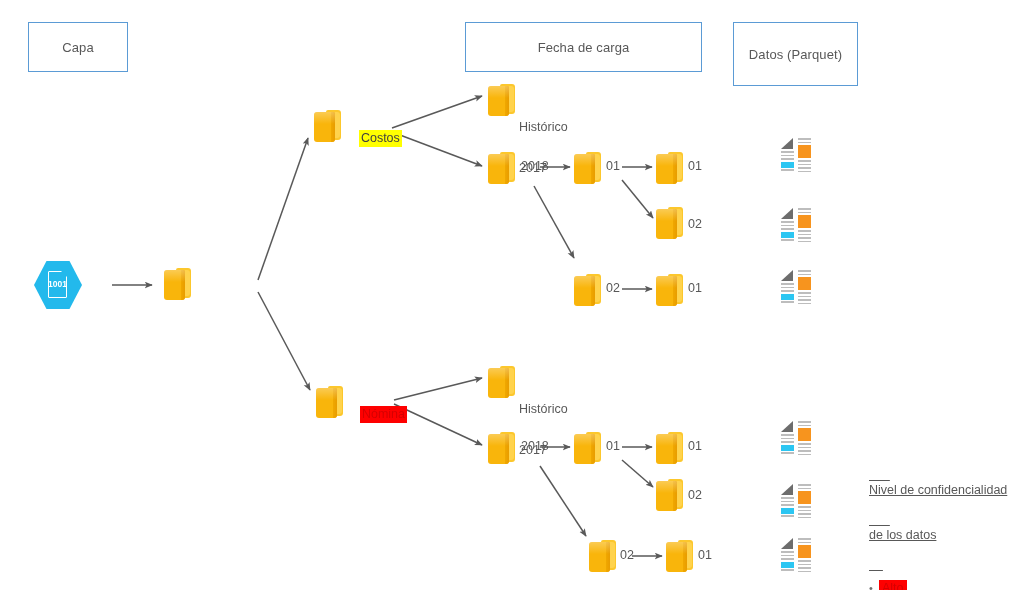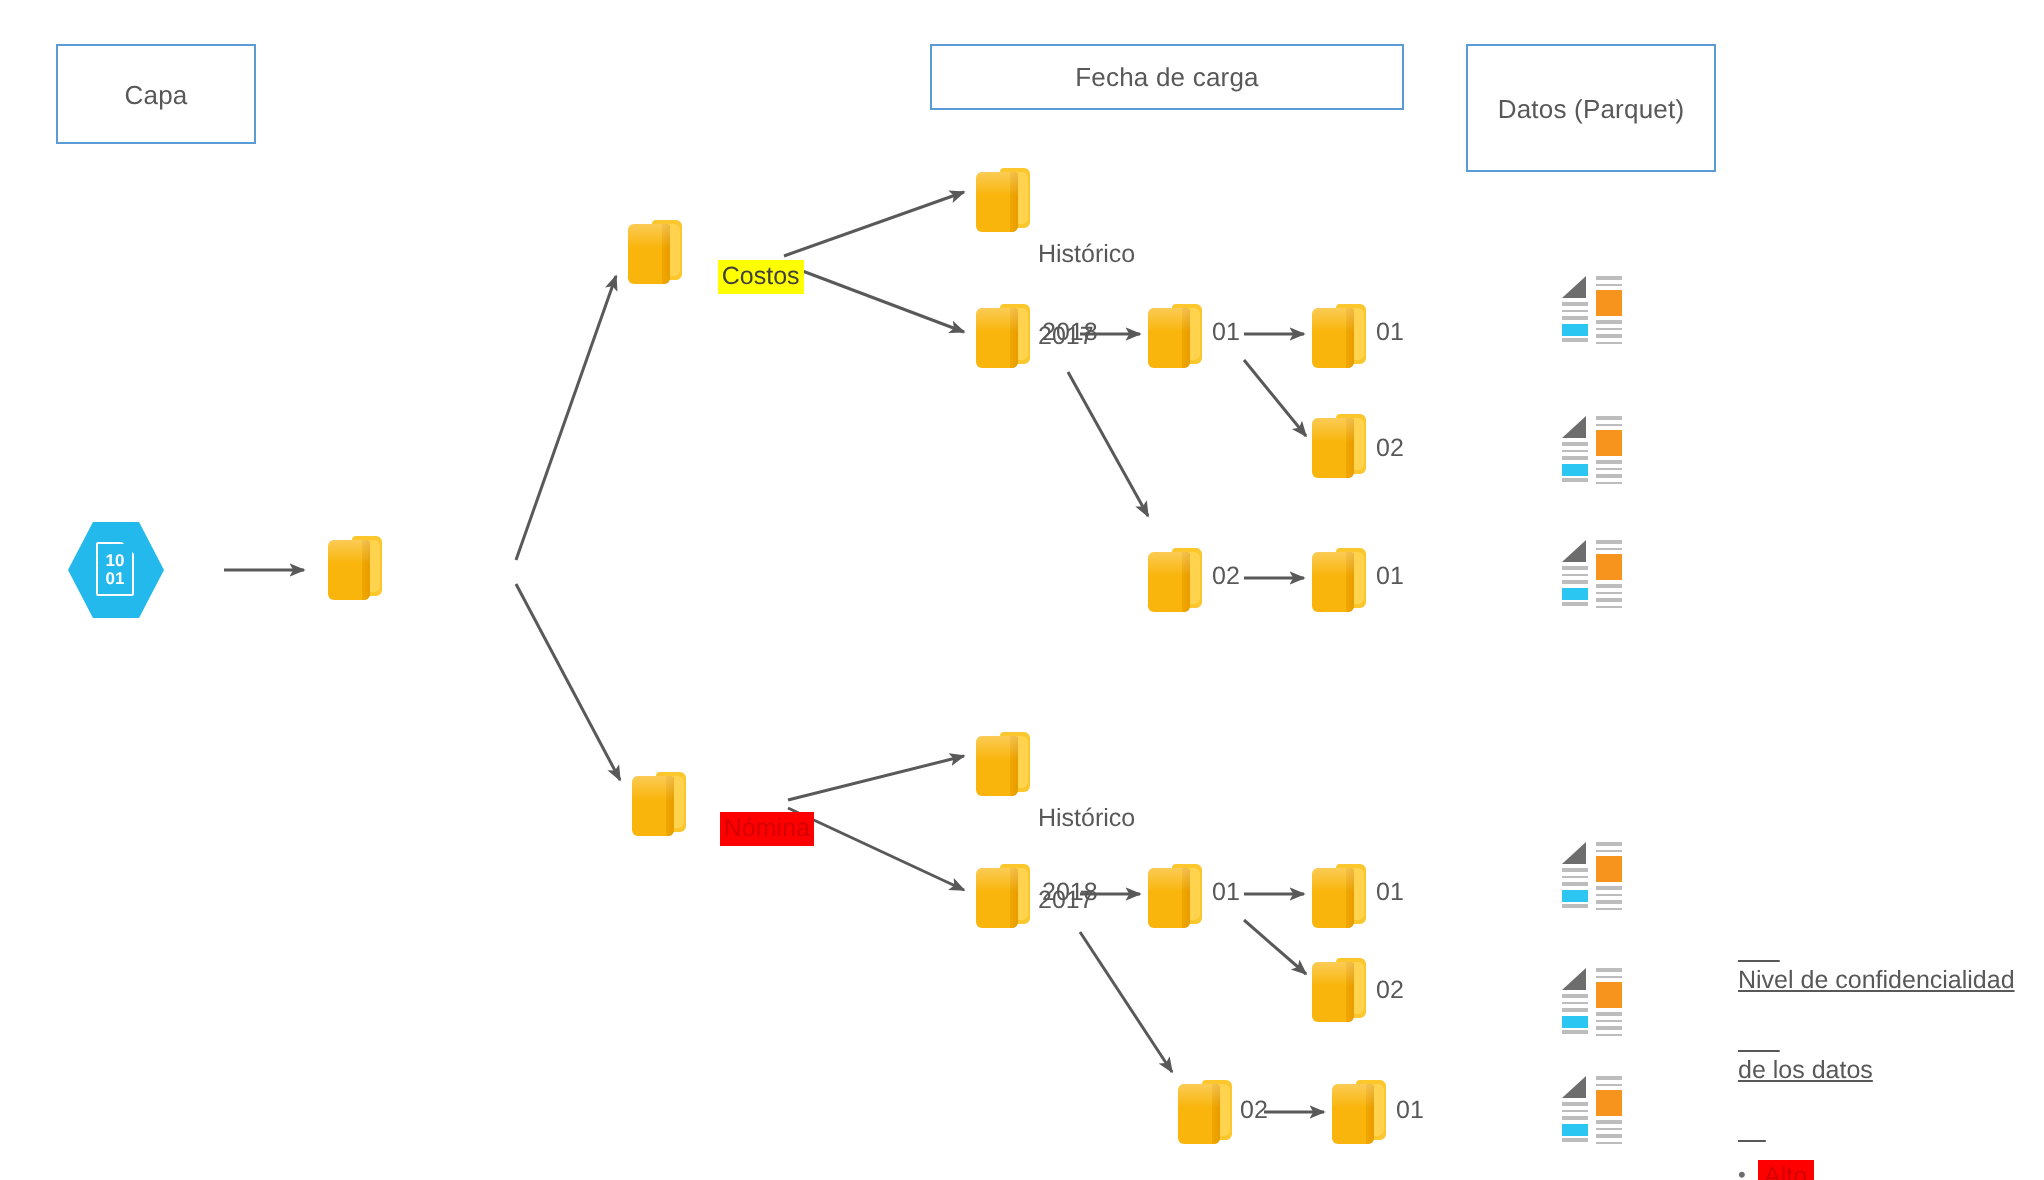--- a/index.html
+++ b/index.html
@@ -61,21 +61,21 @@
   .hex{position:absolute;width:48px;height:50px;}
   .hex .shape{
     position:absolute;left:0;top:0;width:48px;height:50px;
     background:#23b9ec;
     clip-path:polygon(26% 2%,74% 2%,100% 50%,74% 98%,26% 98%,0% 50%);
   }
   .hex .doc{
     position:absolute;left:14px;top:11px;width:19px;height:27px;
     border:1.6px solid #ffffff;border-radius:1px;
     box-sizing:border-box;
-    display:flex;flex-direction:column;align-items:center;justify-content:center;
+    display:flex;flex-direction:row;align-items:center;justify-content:center;
     font-size:8.5px;line-height:9px;color:#ffffff;font-weight:bold;
   }
   .hex .corner{
     position:absolute;right:-1px;top:-1px;width:6px;height:6px;
     background:#23b9ec;
     clip-path:polygon(100% 0,0 0,100% 100%);
   }
 
   
   .parquet{position:absolute;width:34px;height:34px;}
@@ -108,21 +108,21 @@
   svg.arrows{position:absolute;left:0;top:0;width:1022px;height:590px;overflow:visible;}
 </style>
 </head>
 <body>
 
 <div class="canvas">
 
   <div class="hdr" style="left:28px;top:22px;width:100px;height:50px;">
     <span>Capa</span>
   </div>
-  <div class="hdr" style="left:465px;top:22px;width:237px;height:33px;">
+  <div class="hdr" style="left:465px;top:22px;width:237px;height:50px;">
     <span>Fecha de carga</span>
   </div>
   <div class="hdr" style="left:733px;top:22px;width:125px;height:64px;">
     <span>Datos (Parquet)</span>
   </div>
 
   <svg class="arrows">
     <defs>
       <marker id="ah" markerWidth="9" markerHeight="9" refX="7.2" refY="3.3" orient="auto" markerUnits="userSpaceOnUse">
         <path d="M0,0 L8,3.3 L0,6.6 L1.8,3.3 z" fill="#595959"></path>

